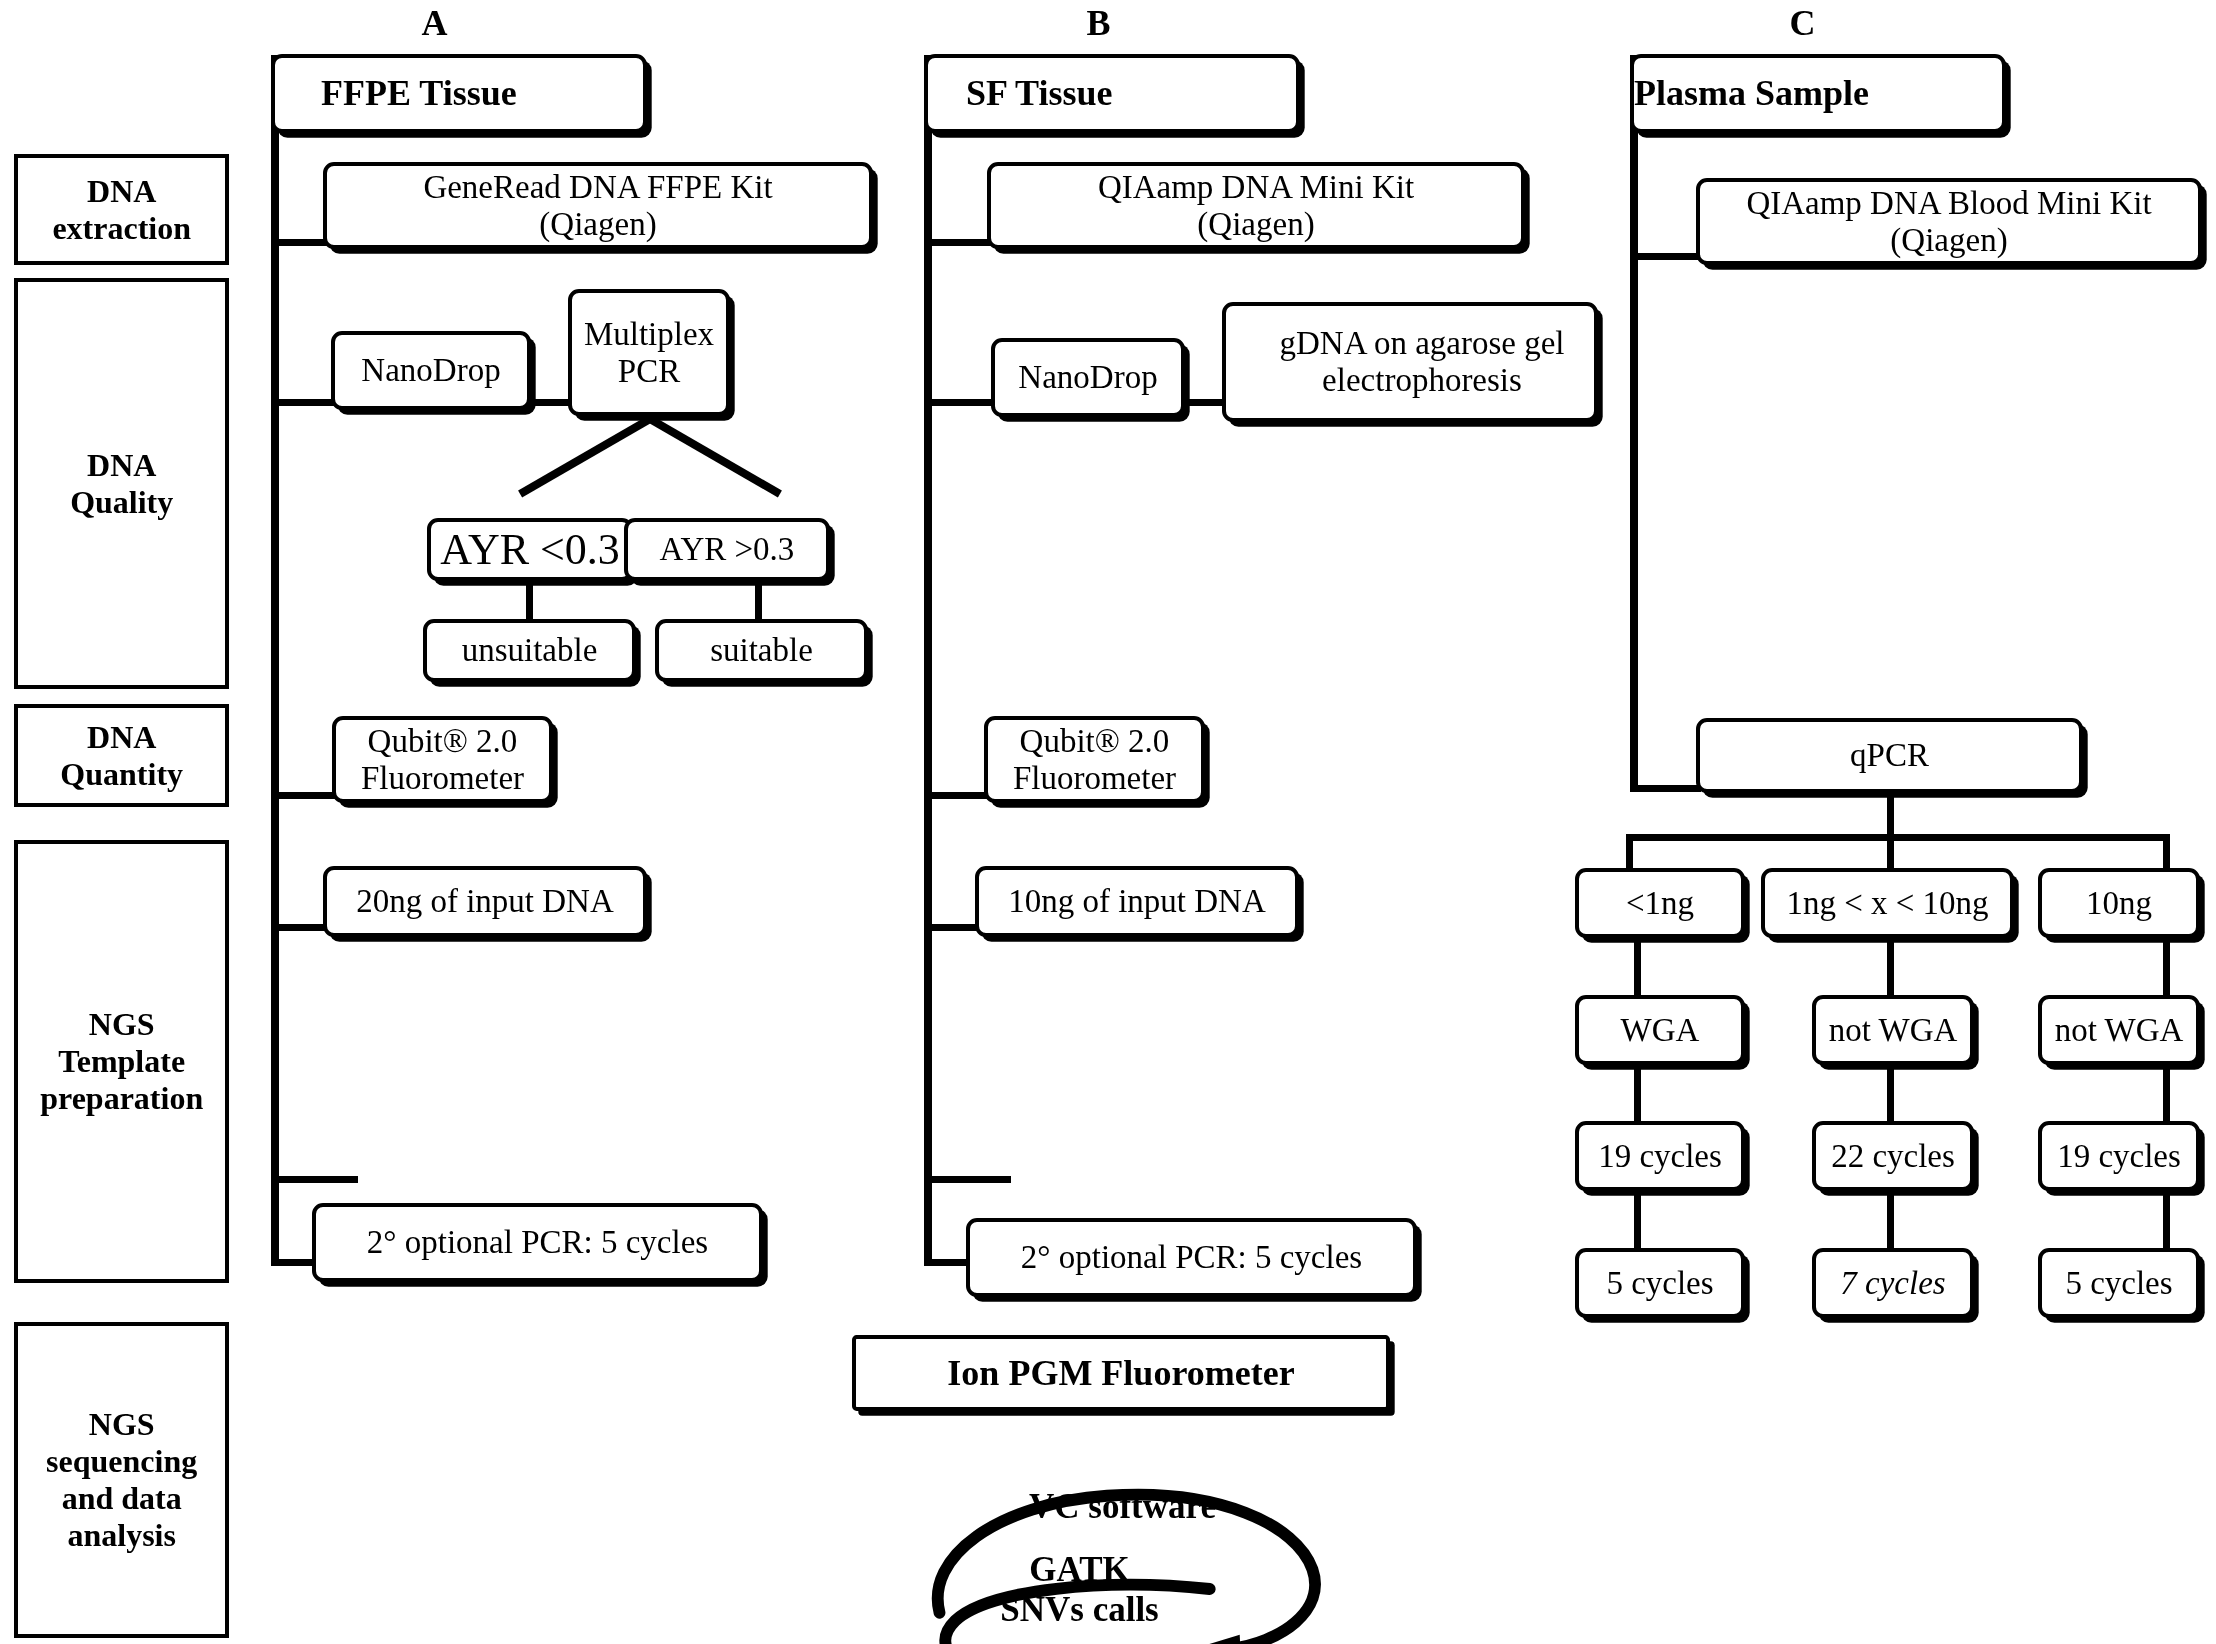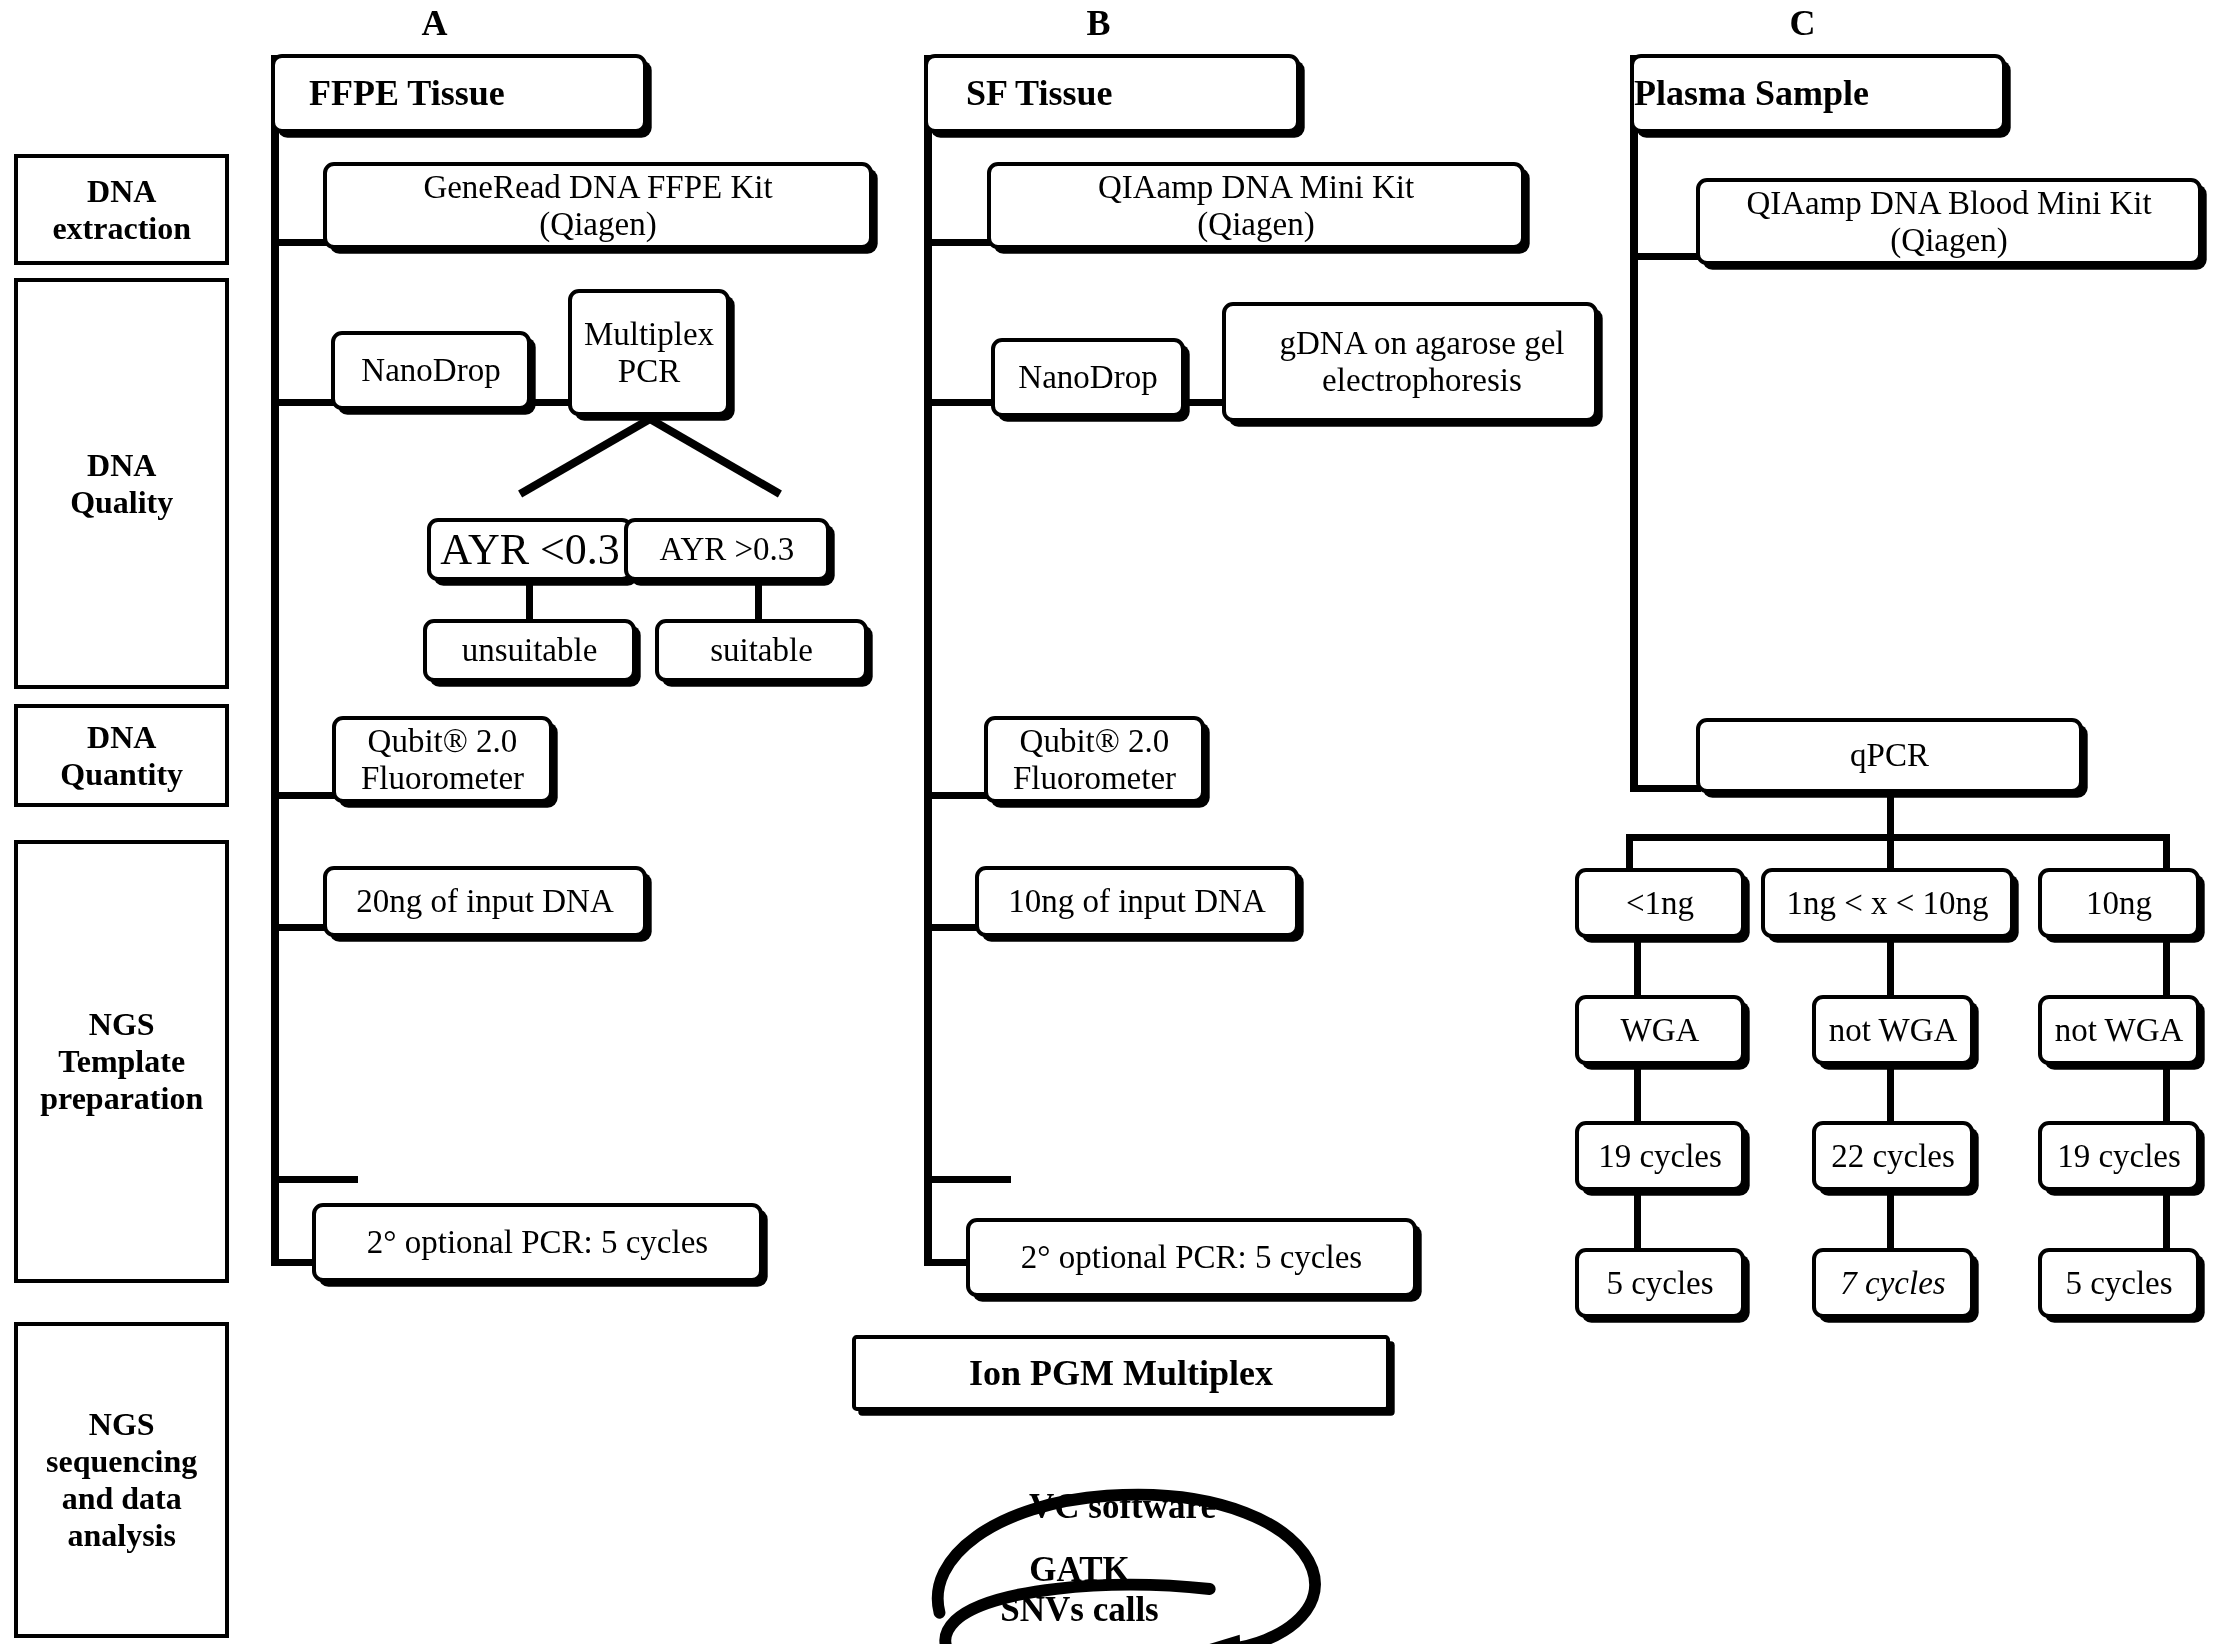--- a/index.html
+++ b/index.html
@@ -134,21 +134,21 @@
   <div class="ln" style="left:271px; top:55px; width:8px; height:1210px;"></div>
 
   <div class="ln" style="left:271px; top:239px; width:87px; height:7.1px;"></div>
   <div class="ln" style="left:271px; top:399px; width:87px; height:7.1px;"></div>
   <div class="ln" style="left:271px; top:792px; width:87px; height:7.1px;"></div>
   <div class="ln" style="left:271px; top:924px; width:87px; height:7.1px;"></div>
   <div class="ln" style="left:271px; top:1176px; width:87px; height:7.1px;"></div>
   <div class="ln" style="left:271px; top:1259px; width:87px; height:7.1px;"></div>
 
   <div class="node shadow hdr" style="left:271px; top:54px; width:376px; height:79px; font-size:36px;">
-    <span class="txt" style="padding-left:34px;">FFPE Tissue</span>
+    <span class="txt" style="padding-left:46px;">FFPE Tissue</span>
   </div>
 
   <div class="node shadow" style="left:323px; top:162px; width:550px; height:87px; font-size:33px;">
     <span class="txt" style="white-space:pre-line;">GeneRead DNA FFPE Kit
 (Qiagen)</span>
   </div>
 
   <div class="node shadow" style="left:331px; top:331px; width:200px; height:79px; font-size:33px;">
     <span class="txt">NanoDrop</span>
   </div>
@@ -303,21 +303,21 @@
   <div class="ln" style="left:2163px; top:1064px; width:7.1px; height:62px;"></div>
   <div class="node shadow" style="left:2038px; top:1121px; width:162px; height:70px; font-size:33px;">
     <span class="txt">19 cycles</span>
   </div>
   <div class="ln" style="left:2163px; top:1191px; width:7.1px; height:62px;"></div>
   <div class="node shadow" style="left:2038px; top:1248px; width:162px; height:70px; font-size:33px;">
     <span class="txt">5 cycles</span>
   </div>
 
   <div class="node shadow" style="left:852px; top:1335px; width:538px; height:76px; font-weight:bold; font-size:36px; border-radius:4.7px;">
-    <span class="txt">Ion PGM Multiplex</span>
+    <span class="txt">Ion PGM Fluorometer</span>
   </div>
 
   <svg class="cycle-wrap" width="553" height="237" viewBox="0 0 700 300" style="left:870px; top:1431px;">
 
     <path d="M 88 230 C 70 160 160 92 300 82 C 440 72 540 118 560 175 C 578 227 520 268 455 276" fill="none" stroke="#000" stroke-width="15" stroke-linecap="round"></path>
 
     <polygon points="468,258 392,281 470,300" fill="#000"></polygon>
 
     <path d="M 430 200 C 300 186 150 200 108 240 C 66 281 132 324 250 333 C 360 341 440 320 470 290" fill="none" stroke="#000" stroke-width="15" stroke-linecap="round"></path>
   </svg>

